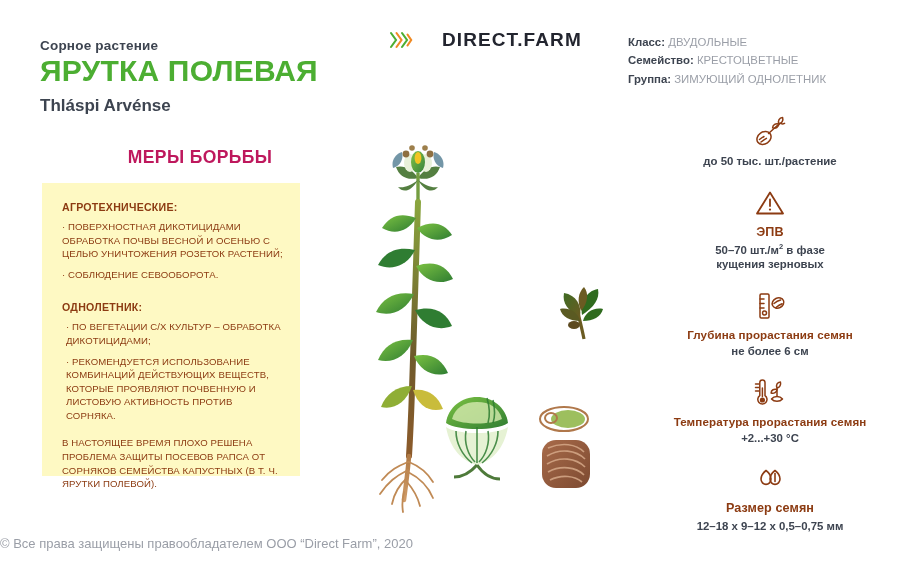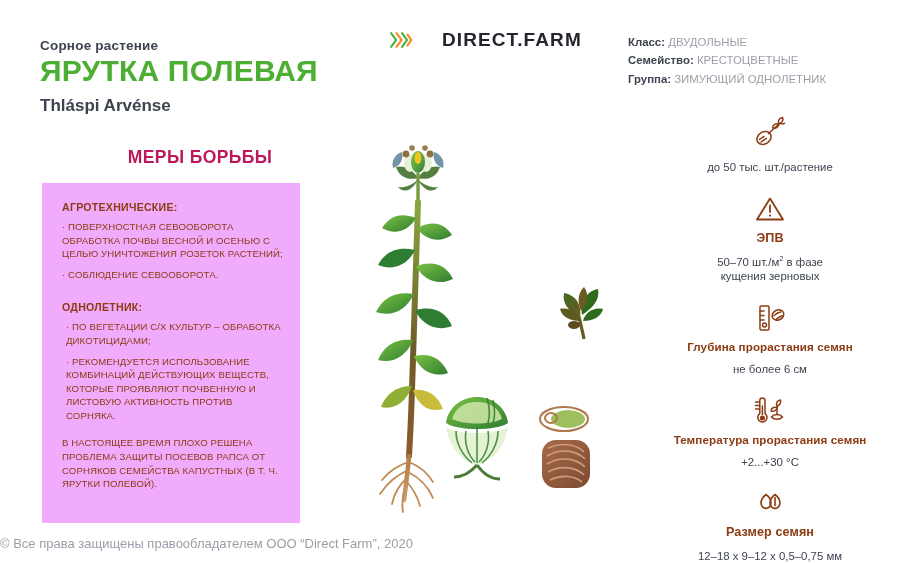--- a/index.html
+++ b/index.html
@@ -22,22 +22,22 @@
     letter-spacing:.2px; margin-top:2px; line-height:1.05; white-space:nowrap;
   }
   .plant-latin { font-size:17px; font-weight:bold; color:#3d4450; margin-top:9px; }
   .measures-head {
     margin-top:31px; text-align:center; font-size:17.5px; font-weight:bold;
     color:#be185d; letter-spacing:.4px; padding-left:20px;
   }
 
   
   .measures-panel {
-    position:absolute; left:42px; top:183px; width:258px; height:340px;
-    background:#f0abfc; padding:18px 16px 10px 20px;
+    position:absolute; left:42px; top:183px; width:258px; height:293px;
+    background:#fef9c3; padding:18px 16px 10px 20px;
   }
   .m-group-title {
     font-size:10.6px; font-weight:bold; color:#8c3b12;
     letter-spacing:.25px; margin-bottom:7px;
   }
   .m-item {
     font-size:9.6px; color:#8c3b12; line-height:1.42;
     margin-bottom:7px; letter-spacing:.1px;
   }
   .m-item.indent { padding-left:4px; }
@@ -61,22 +61,22 @@
   
   .facts { position:absolute; left:640px; top:112px; width:260px; text-align:center; }
   .fact { margin-bottom:14px; }
   .fact-icon { height:40px; display:flex; align-items:center; justify-content:center; }
   .fact-title {
     font-size:12.6px; font-weight:bold; color:#8c3b12;
     line-height:1.22; margin-top:2px; letter-spacing:.1px;
   }
   .fact-title.small { font-size:11.6px; }
   .fact-value {
-    font-size:11.4px; font-weight:normal; color:#3d4450;
-    line-height:1.28; margin-top:8px;
+    font-size:11.4px; font-weight:bold; color:#3d4450;
+    line-height:1.28; margin-top:2px;
   }
   .fact-value sup { font-size:7.5px; vertical-align:super; }
 
   
   .footer {
     position:absolute; left:0; top:536px; width:910px; text-align:left;
     font-size:13px; color:#9a9ea7;
   }
 
   
@@ -91,21 +91,21 @@
   <div class="left-col">
     <div class="kicker">Сорное растение</div>
     <div class="plant-title">ЯРУТКА ПОЛЕВАЯ</div>
     <div class="plant-latin">Thláspi Arvénse</div>
     <div class="measures-head">МЕРЫ БОРЬБЫ</div>
   </div>
 
   <div class="measures-panel">
     <div>
       <div class="m-group-title">АГРОТЕХНИЧЕСКИЕ:</div>
-      <div class="m-item">· ПОВЕРХНОСТНАЯ СЕВООБОРОТА ОБРАБОТКА ПОЧВЫ ВЕСНОЙ И ОСЕНЬЮ С ЦЕЛЬЮ УНИЧТОЖЕНИЯ РОЗЕТОК РАСТЕНИЙ;</div>
+      <div class="m-item">· ПОВЕРХНОСТНАЯ ДИКОТИЦИДАМИ ОБРАБОТКА ПОЧВЫ ВЕСНОЙ И ОСЕНЬЮ С ЦЕЛЬЮ УНИЧТОЖЕНИЯ РОЗЕТОК РАСТЕНИЙ;</div>
       <div class="m-item">· СОБЛЮДЕНИЕ СЕВООБОРОТА.</div>
     </div>
     <div class="m-gap"></div>
     <div>
       <div class="m-group-title">ОДНОЛЕТНИК:</div>
       <div class="m-item indent">· ПО ВЕГЕТАЦИИ С/Х КУЛЬТУР – ОБРАБОТКА ДИКОТИЦИДАМИ;</div>
       <div class="m-item indent">· РЕКОМЕНДУЕТСЯ ИСПОЛЬЗОВАНИЕ КОМБИНАЦИЙ ДЕЙСТВУЮЩИХ ВЕЩЕСТВ, КОТОРЫЕ ПРОЯВЛЯЮТ ПОЧВЕННУЮ И ЛИСТОВУЮ АКТИВНОСТЬ ПРОТИВ СОРНЯКА.</div>
     </div>
     <div class="m-note">В НАСТОЯЩЕЕ ВРЕМЯ ПЛОХО РЕШЕНА ПРОБЛЕМА ЗАЩИТЫ ПОСЕВОВ РАПСА ОТ СОРНЯКОВ СЕМЕЙСТВА КАПУСТНЫХ (В Т. Ч. ЯРУТКИ ПОЛЕВОЙ).</div>
   </div>

